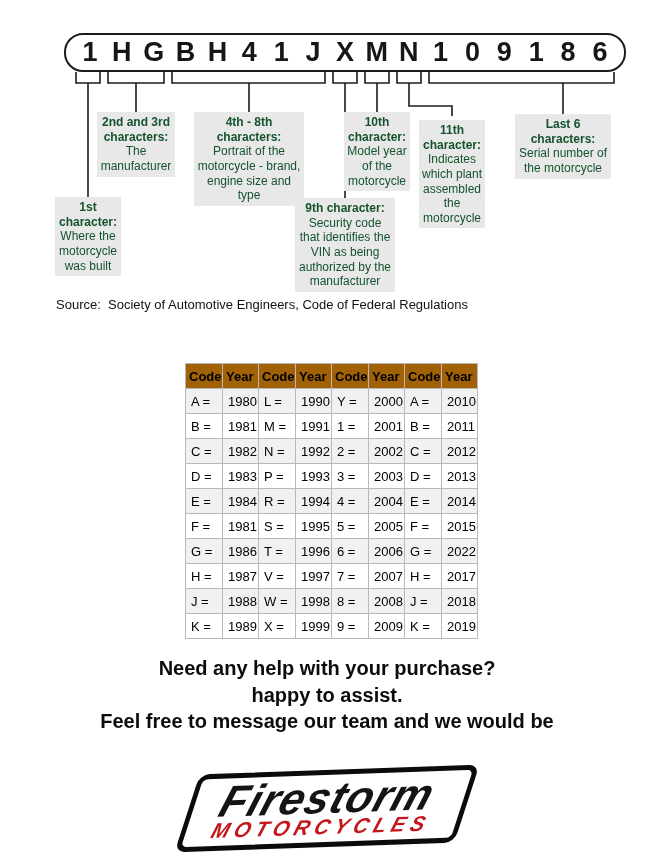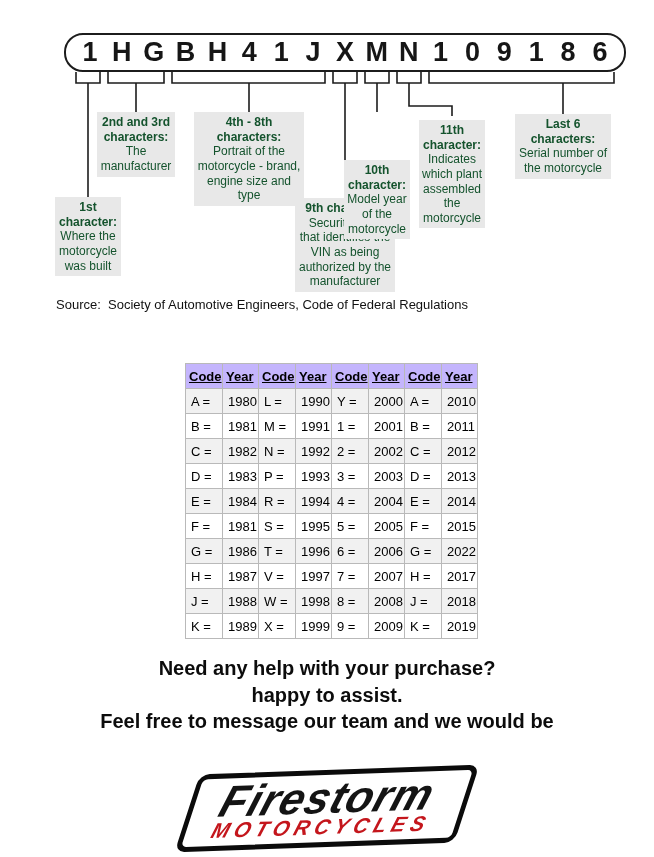--- a/index.html
+++ b/index.html
@@ -23,37 +23,37 @@
   .note{
     position:absolute;background:#e8e8e8;text-align:center;
     font-size:12px;line-height:1.22;padding:3px 2px;box-sizing:border-box;color:#14532d;
   }
   .note-title{display:block;font-weight:bold;}
   .note-desc{display:block;}
   .n-first{left:55px;top:197px;width:66px;}
   .n-secondthird{left:97px;top:112px;width:78px;}
   .n-fourtheighth{left:194px;top:112px;width:110px;}
   .n-ninth{left:295px;top:198px;width:100px;}
-  .n-tenth{left:344px;top:112px;width:66px;margin-top:48px;}
+  .n-tenth{left:344px;top:112px;width:66px;}
   .n-eleventh{left:419px;top:100px;width:66px;margin-top:20px;}
   .n-lastsix{left:515px;top:114px;width:96px;}
   
   .source-note{position:absolute;left:56px;top:297px;font-size:13px;color:#111;}
   
   .year-table{
     position:absolute;left:185px;top:363px;border-collapse:collapse;
     font-size:13px;table-layout:fixed;
   }
   .year-table col.c-code{width:37px;}
   .year-table col.c-year{width:36px;}
   .year-table th,.year-table td{
     border:1px solid #b9b9b9;height:24px;padding:0 0 0 5px;
     text-align:left;vertical-align:middle;white-space:nowrap;overflow:hidden;
   }
-  .year-table th{font-weight:bold;background:#c4b5fd;padding-left:3px;text-decoration:underline;}
+  .year-table th{font-weight:bold;background:#a16207;padding-left:3px;}
   .year-table tbody tr:nth-child(odd) td{background:#f1f1f1;}
   .year-table tbody tr:nth-child(even) td{background:#ffffff;}
   
   .help-text{
     position:absolute;left:0;top:655px;width:654px;text-align:center;
     font-size:20px;font-weight:bold;line-height:1.33;color:#0c0c0c;
   }
   
   .logo{position:absolute;left:50%;top:770px;transform:translateX(-50%);}
   .logo-plate{

